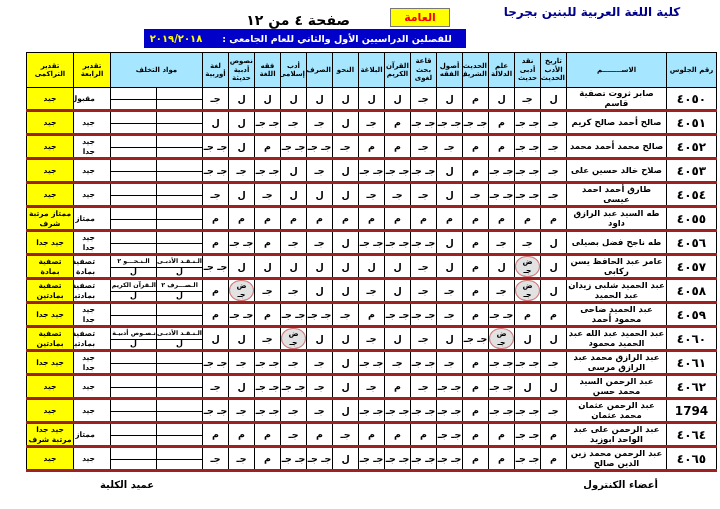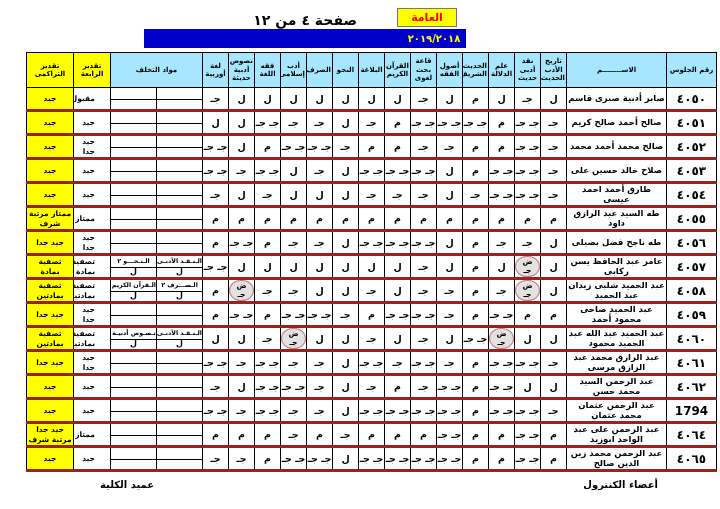--- a/index.html
+++ b/index.html
@@ -9,21 +9,21 @@
   
   .top{display:flex;direction:rtl;padding:5px 2px 2px 2px;}
   .uni-block{width:252px;text-align:center;flex:none;}
   .uni{color:#8b0000;font-weight:bold;font-size:15px;line-height:1.25;}
   .fac{color:#00008b;font-weight:bold;font-size:12px;line-height:1.3;}
   .mid-block{flex:1;padding-top:3px;}
   .mid-row1{display:flex;direction:rtl;align-items:flex-start;}
   .ybox{background:#ffff00;border:1px solid #777;color:#ff0000;font-weight:bold;
         text-align:center;font-size:11px;padding:2px 4px;line-height:1.2;}
   .ybox.title{width:198px;flex:none;}
-  .ybox.section{width:50px;flex:none;margin-right:9px;}
+  .ybox.section{width:50px;flex:none;margin-right:16px;}
   .pagenum{font-size:14px;font-weight:bold;color:#000;margin-right:40px;padding-top:4px;white-space:nowrap;}
   .blue-banner{background:#0000c8;width:322px;margin-top:1px;display:flex;direction:rtl;
                align-items:center;height:19px;}
   .sem{color:#ffffff;font-weight:bold;font-size:9.5px;flex:1;text-align:center;white-space:nowrap;}
   .year{color:#ffff00;font-weight:bold;font-size:10px;width:64px;text-align:center;flex:none;}
 
   
   table{border-collapse:collapse;table-layout:fixed;width:690px;margin-right:3px;margin-top:2px;}
   th,td{border:1px solid #000;text-align:center;vertical-align:middle;padding:0;overflow:hidden;}
   thead th{background:#a6e6ff;font-size:7px;font-weight:bold;line-height:1.2;height:32px;padding:1px;}
@@ -45,27 +45,29 @@
   .footer{display:flex;direction:rtl;justify-content:space-between;
           padding:7px 62px 0 100px;font-weight:bold;font-size:10px;color:#000;}
 </style>
 </head>
 <body>
 
 <div class="page">
 
   <div class="top">
     <div class="uni-block">
+      <div class="fac">كلية اللغة العربية للبنين بجرجا</div>
     </div>
     <div class="mid-block">
       <div class="mid-row1">
         <div class="ybox section">العامة</div>
         <div class="pagenum">صفحة ٤ من ١٢</div>
       </div>
       <div class="blue-banner">
+        <span class="sem">للفصلين الدراسيين الأول والثاني  للعام الجامعى :</span>
         <span class="year">٢٠١٩/٢٠١٨</span>
       </div>
     </div>
   </div>
 
   <table>
     <colgroup id="cols">
         <col style="width: 50px;">
         <col style="width: 100px;">
         <col style="width: 26px;">
@@ -106,21 +108,21 @@
           <th>نصوص أدبية حديثة</th>
           <th>لغة أوربية</th>
           <th id="backlog-th" colspan="2">مواد التخلف</th>
         <th class="ycol">تقدير الرابعة</th>
         <th class="ycol">تقدير التراكمى</th>
       </tr>
     </thead>
     <tbody id="rows">
         <tr>
           <td class="seat">٤٠٥٠</td>
-          <td class="name">صابر أدبية صبرى قاسم</td>
+          <td class="name">صابر ثروت تصفية قاسم</td>
           <td class="grade">ل</td>
           <td class="grade">جـ</td>
           <td class="grade">ل</td>
           <td class="grade">م</td>
           <td class="grade">ل</td>
           <td class="grade">جـ</td>
           <td class="grade">ل</td>
           <td class="grade">ل</td>
           <td class="grade">ل</td>
           <td class="grade">ل</td>

